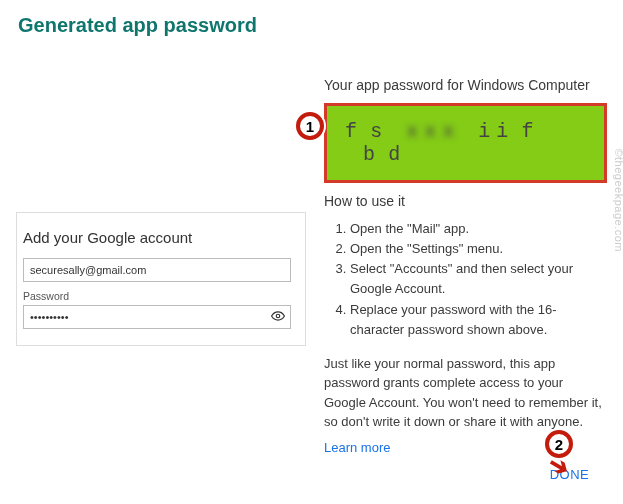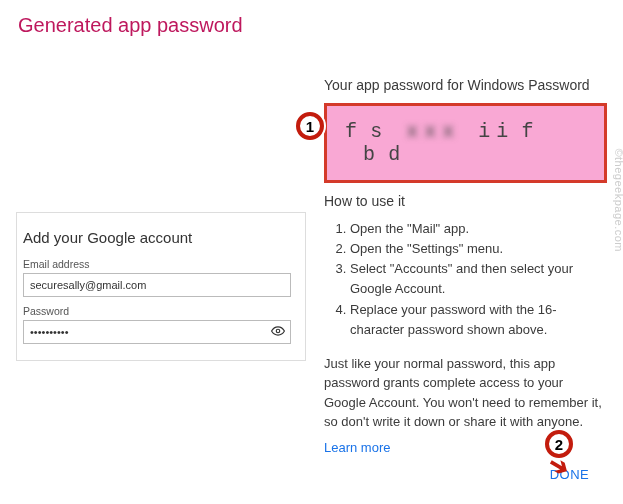--- a/index.html
+++ b/index.html
@@ -20,22 +20,22 @@
   .left-col {
     width: 290px;
     padding-top: 145px;
   }
   .right-col {
     flex: 1;
     padding-left: 18px;
   }
   h1.page-title {
     font-size: 20px;
-    font-weight: 400;
-    color: #be185d;
+    font-weight: 700;
+    color: #0f766e;
     margin: 14px 0 18px 18px;
   }
   .card {
     border: 1px solid #ddd;
     padding: 14px 14px 16px 6px;
     background: #fff;
   }
   .card-title {
     font-size: 15px;
     color: #333;
@@ -81,21 +81,21 @@
   .chkrow input { vertical-align: -2px; margin-right: 5px; }
 
   .sub-heading {
     font-size: 14px;
     color: #3b3b3b;
     margin: 10px 0 10px 0;
   }
 
   .pw-box {
     border: 3px solid #d43a2a;
-    background: #f9a8d4;
+    background: #84cc16;
     padding: 14px 18px;
     letter-spacing: 6px;
     font-family: "Courier New", monospace;
     font-size: 20px;
     color: #444;
     position: relative;
     margin-bottom: 4px;
   }
   .pw-box .blur {
     filter: blur(3px);
@@ -170,39 +170,38 @@
 <body>
 
 <h1 class="page-title">Generated app password</h1>
 
 <div class="container">
 
   <div class="left-col">
     <div class="card">
       <div class="card-title">Add your Google account</div>
 
-      <div class="field-label">Email address</div>
       <input class="text-input" type="text" value="securesally@gmail.com" style="">
 
       <div class="field-label">Password</div>
       <div class="pw-wrap">
         <input class="text-input" type="password" value="••••••••••" style="">
         <span class="eye">
           <svg width="14" height="14" viewBox="0 0 24 24" fill="none" stroke="#333" stroke-width="2">
               <path d="M1 12s4-7 11-7 11 7 11 7-4 7-11 7S1 12 1 12z"></path>
               <circle cx="12" cy="12" r="3"></circle>
             </svg>
         </span>
       </div>
 
     </div>
   </div>
 
   <div class="right-col">
-    <div class="sub-heading">Your app password for Windows Password</div>
+    <div class="sub-heading">Your app password for Windows Computer</div>
 
     <div class="pw-box">
       <span>f</span> <span>s</span>
       <span class="blur">xxx</span>
       <span>ii</span> <span>f</span>
       &nbsp;<span>b</span> <span>d</span>
     </div>
 
     <div class="sub-heading">How to use it</div>
     <ol class="howto">

